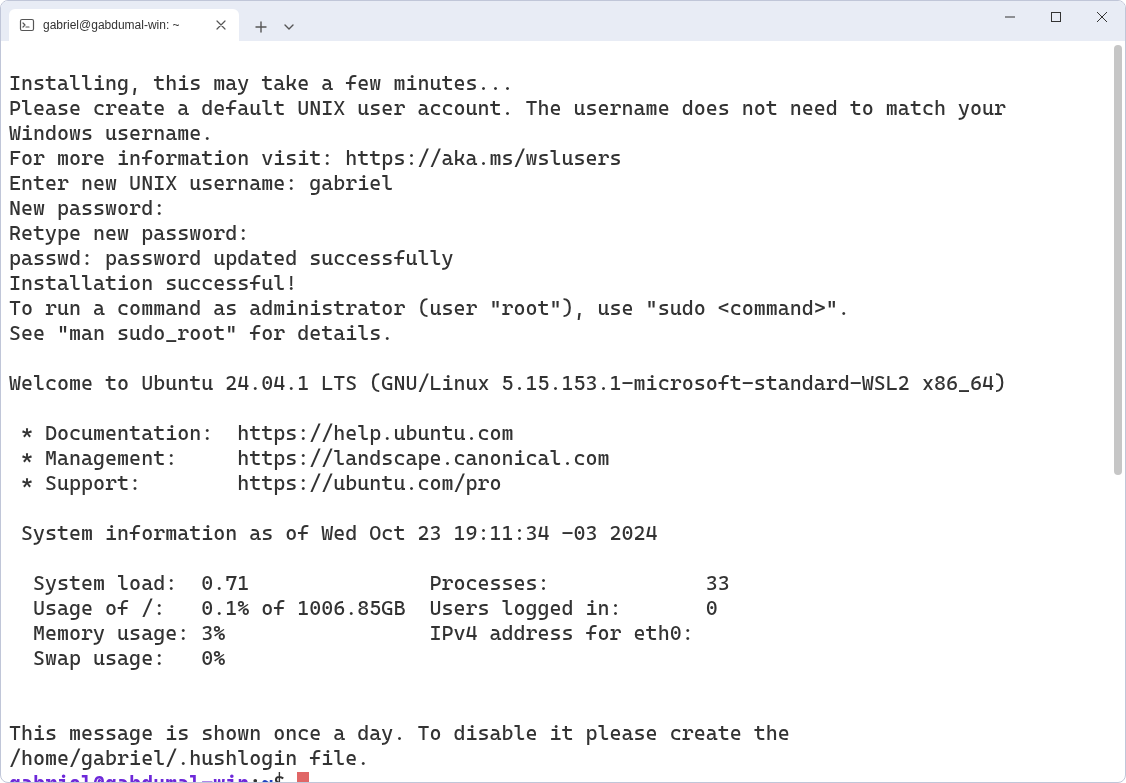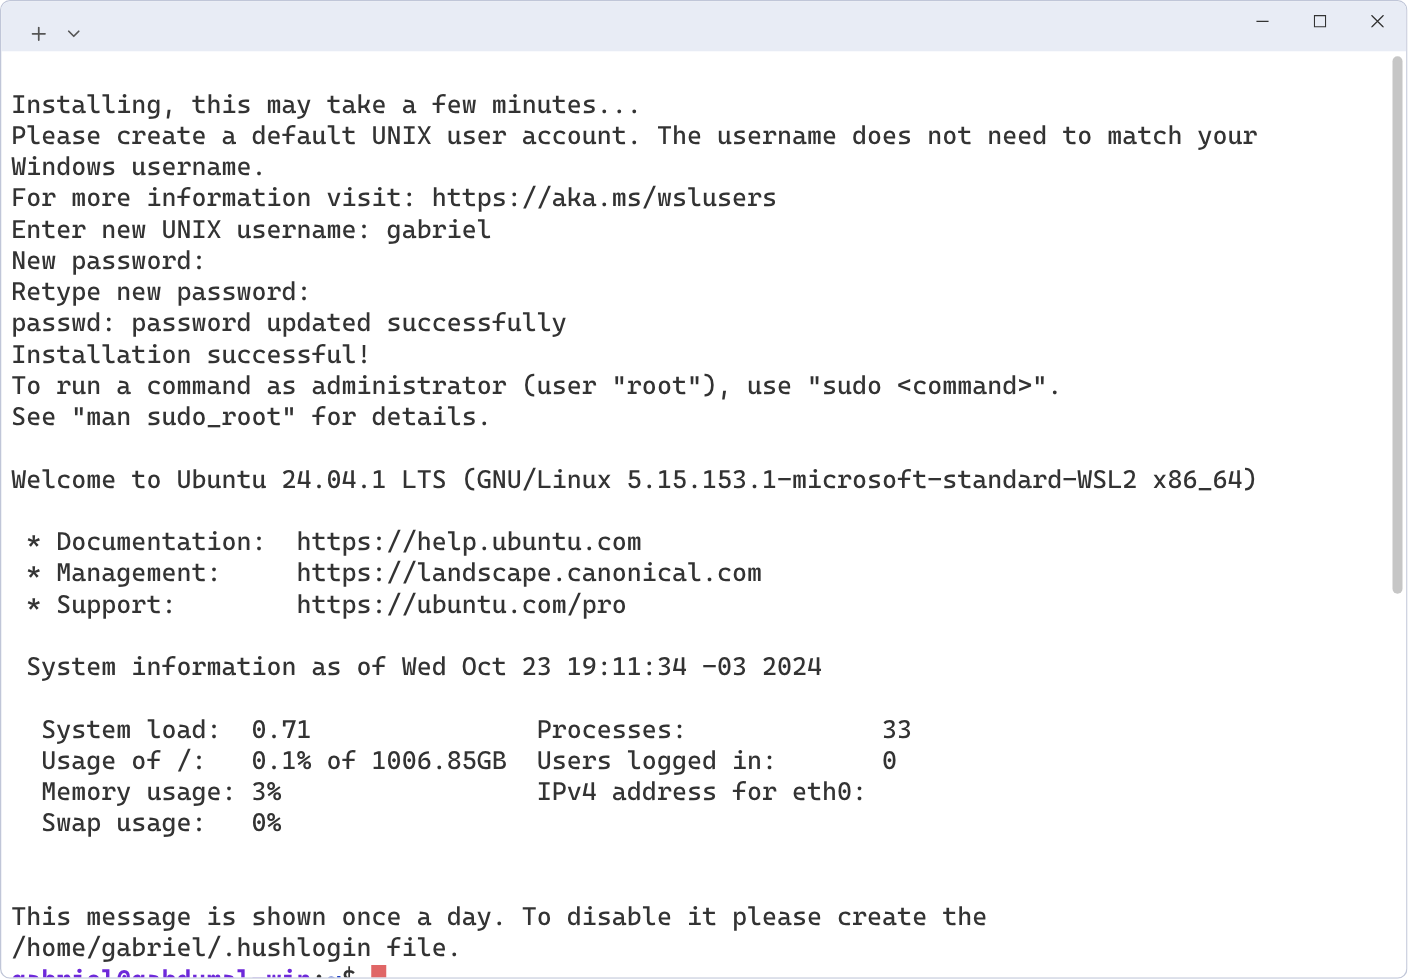--- a/index.html
+++ b/index.html
@@ -105,20 +105,35 @@
     margin-bottom:1px;
   }
 </style>
 </head>
 <body>
 
 <div class="window">
 
   <div class="titlebar">
     <div class="tabs-region">
+      <div class="tab">
+        <span class="tab-icon">
+          <svg viewBox="0 0 16 16">
+              <rect x="1.5" y="2.5" width="13" height="11" rx="1.5" fill="none" stroke="#555" stroke-width="1.2"></rect>
+              <path d="M4 6 L6 8 L4 10" fill="none" stroke="#555" stroke-width="1.2" stroke-linecap="round" stroke-linejoin="round"></path>
+              <line x1="7" y1="10" x2="10" y2="10" stroke="#555" stroke-width="1.2" stroke-linecap="round"></line>
+            </svg>
+        </span>
+        <span class="tab-title">gabriel@gabdumal-win: ~</span>
+        <span class="tab-close">
+          <svg viewBox="0 0 10 10" width="10" height="10">
+              <path d="M1 1 L9 9 M9 1 L1 9" stroke="#555" stroke-width="1.2" stroke-linecap="round"></path>
+            </svg>
+        </span>
+      </div>
       <div class="newtab-btn">
         <svg viewBox="0 0 12 12" width="12" height="12">
             <path d="M6 1 V11 M1 6 H11" stroke="#555" stroke-width="1.4" stroke-linecap="round"></path>
           </svg>
       </div>
       <div class="tabs-dropdown">
         <svg viewBox="0 0 12 12" width="12" height="12">
             <path d="M2 4 L6 8 L10 4" fill="none" stroke="#555" stroke-width="1.4" stroke-linecap="round" stroke-linejoin="round"></path>
           </svg>
       </div>

